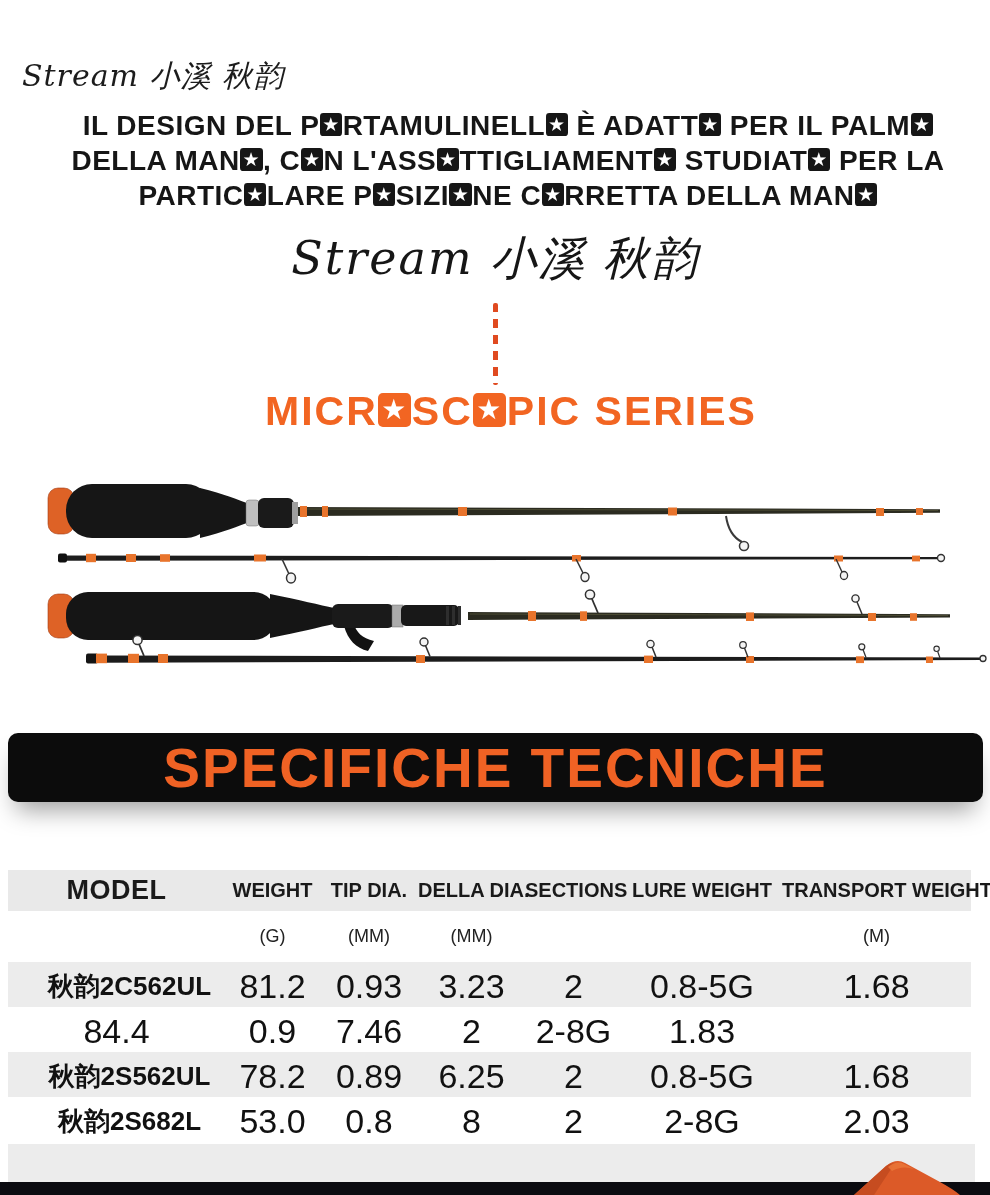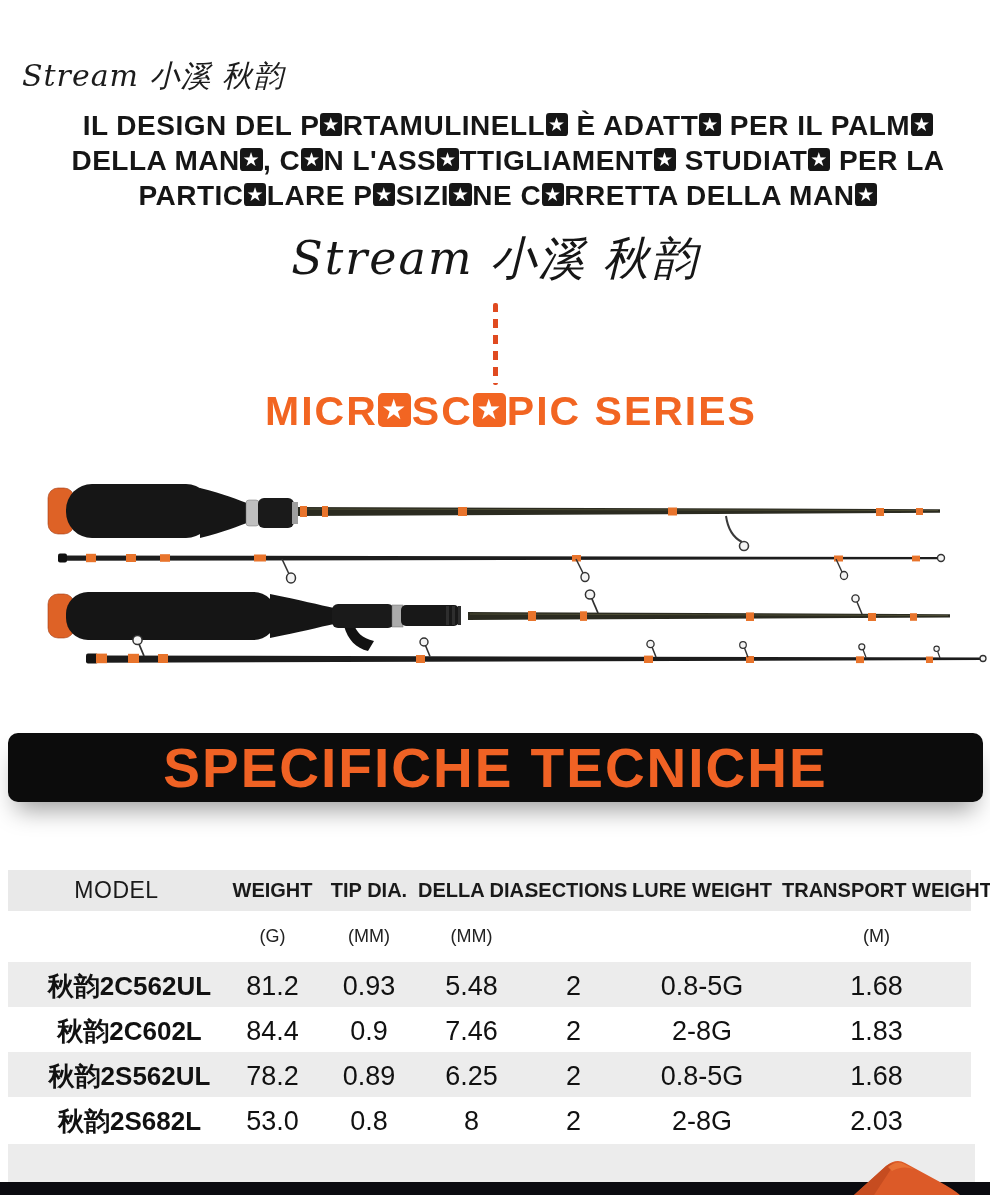--- a/index.html
+++ b/index.html
@@ -67,29 +67,29 @@
     white-space:nowrap;transform:scaleY(1.02);
   }
   
   .spec-table{position:absolute;left:8px;top:870px;width:963px;}
   .trow{
     display:grid;grid-template-columns:217px 95px 98px 107px 97px 160px 189px;
     align-items:center;
   }
   .trow>div{text-align:center;}
   .thead{height:41px;background:var(--header-gray);}
-  .thead .col-model{font-size:23px;font-weight:400;letter-spacing:.5px;}
+  .thead .col-model{font-size:27px;font-weight:700;letter-spacing:.5px;}
   .thead div{font-size:20px;font-weight:600;color:#1a1a1a;white-space:nowrap;}
   .tunits{height:51px;background:#fff;}
   .tunits div{font-size:18px;color:#222;}
   .tdata{height:45px;}
   .tdata:nth-child(odd){background:var(--stripe-gray);}
   .tdata:nth-child(even){background:#fff;}
   .tdata .cell-model{font-size:26px;font-weight:600;padding-left:26px;}
-  .tdata div{font-size:27px;color:#111;transform:translateY(2px);}
+  .tdata div{font-size:34px;color:#111;transform:translateY(2px);}
   
   .bottom-gray{position:absolute;left:8px;top:1144px;width:967px;height:38px;background:var(--stripe-gray);}
   .bottom-black{position:absolute;left:0;top:1182px;width:990px;height:13px;background:var(--bottom-bar);}
   .orange-wedge{position:absolute;left:840px;top:1155px;}
 </style>
 </head>
 <body>
 
 <div class="page">
 
@@ -232,27 +232,26 @@
       <div>(MM)</div>
       <div>(MM)</div>
       <div></div>
       <div></div>
       <div>(M)</div>
     </div>
     <div class="trow tdata">
       <div class="cell-model">秋韵2C562UL</div>
       <div>81.2</div>
       <div>0.93</div>
-      <div>5.48</div>
+      <div>3.23</div>
       <div>2</div>
       <div>0.8-5G</div>
       <div>1.68</div>
     </div>
     <div class="trow tdata">
-      <div class="cell-model">秋韵2C602L</div>
       <div>84.4</div>
       <div>0.9</div>
       <div>7.46</div>
       <div>2</div>
       <div>2-8G</div>
       <div>1.83</div>
     </div>
     <div class="trow tdata">
       <div class="cell-model">秋韵2S562UL</div>
       <div>78.2</div>

